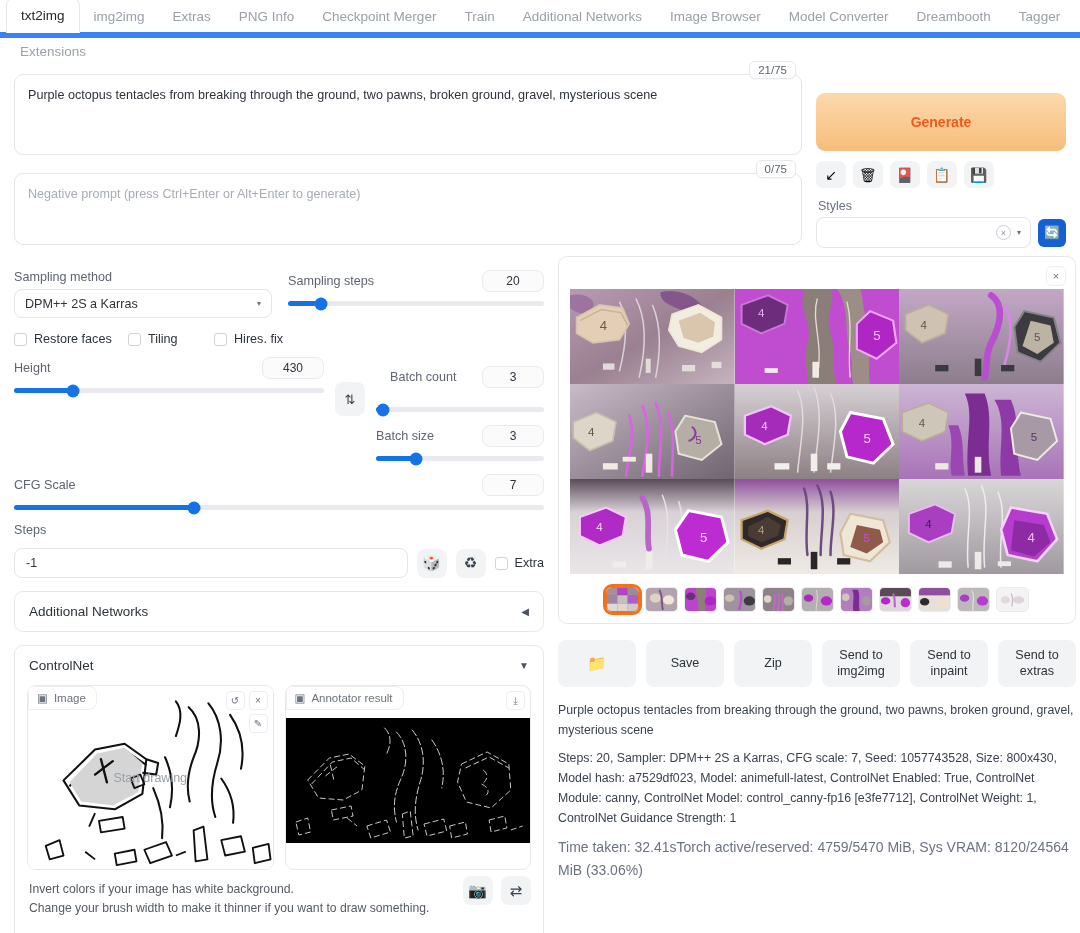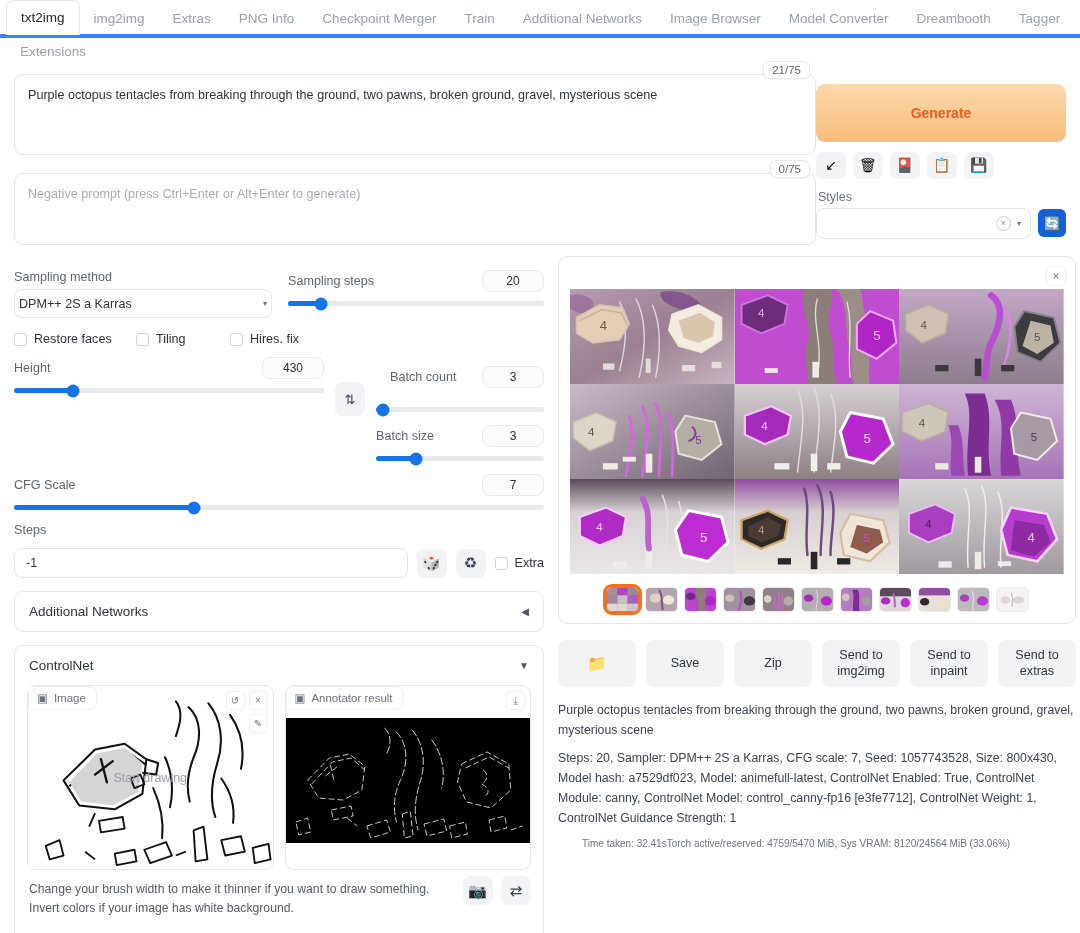--- a/index.html
+++ b/index.html
@@ -9,42 +9,42 @@
     font-family:"Liberation Sans", sans-serif;
     font-size:13px; color:#374151;
     overflow:hidden;
   }
   #app { width:1080px; height:933px; position:relative; background:#fff; }
 
   
   .tabbar {
     display:flex; align-items:flex-end; gap:0;
     padding:0 6px; height:38px;
-    border-bottom:4px solid #3b82f6;
+    border-bottom:6px solid #3b82f6;
   }
   .tab {
     padding:9px 14px 9px; font-size:13.5px; color:#9aa1ab;
     border-radius:7px 7px 0 0; white-space:nowrap; cursor:pointer;
     position:relative; top:1px;
   }
   .tab.active {
     color:#24292f; background:#fff;
     border:1px solid #e6e8eb; border-bottom:1px solid #fff;
     font-weight:400;
   }
   .tabbar2 { display:flex; padding:0 6px; height:26px; align-items:center; }
   .tabbar2 .tab { font-size:13.5px; padding:3px 14px; top:0; }
 
   
   .body-wrap { display:flex; padding:8px 14px 0 14px; gap:14px; }
   .col-left { width:530px; flex:0 0 530px; }
   .col-right { width:518px; flex:0 0 518px; }
 
   
-  .prompt-row { display:flex; align-items:center; }
+  .prompt-row { display:flex; gap:14px; align-items:flex-end; }
   .prompt-col { flex:1 1 auto; width:792px; position:relative; }
   .gen-col { width:250px; flex:0 0 250px; }
 
   .token-counter {
     position:absolute; right:6px; top:-13px;
     background:#fff; border:1px solid #e6e8eb; border-radius:6px;
     font-size:11.5px; color:#5b6470; padding:2px 8px; z-index:3;
     box-shadow:0 1px 2px rgba(0,0,0,.04);
   }
   .ta {
@@ -87,37 +87,37 @@
     display:flex;align-items:center;justify-content:center;font-size:13px;cursor:pointer;border:none;
   }
 
   
   .settings { margin-top:14px; }
   .srow { display:flex; gap:16px; align-items:flex-start; }
   .fld-lbl { font-size:12.6px; color:#5f6570; margin-bottom:5px; display:block; }
   .select {
     height:29px; border:1px solid #e3e5e8; border-radius:8px; background:#fff;
     display:flex; align-items:center; justify-content:space-between;
-    padding:0 4px; font-size:12.6px; color:#2d333b; cursor:pointer;
+    padding:0 10px; font-size:12.6px; color:#2d333b; cursor:pointer;
   }
   .caret { font-size:8px; color:#6b7280; }
   .numbox {
     border:1px solid #e8eaed; border-radius:8px; background:#fbfbfc;
     height:22px; min-width:62px; display:flex; align-items:center;
     justify-content:center; font-size:12px; color:#2d333b;
   }
   .slider { height:5px; border-radius:3px; background:#e8eaed; position:relative; margin-top:9px; }
   .slider .fill { position:absolute; left:0; top:0; bottom:0; border-radius:3px; background:#1673e6; }
   .slider .knob {
     position:absolute; top:50%; width:13px; height:13px; border-radius:50%;
     background:#1673e6; transform:translate(-50%,-50%);
   }
   .lblrow { display:flex; align-items:center; justify-content:space-between; }
 
-  .checks { display:flex; align-items:flex-end; gap:12px; margin:14px 0 10px; }
+  .checks { display:flex; align-items:flex-end; gap:4px; margin:14px 0 10px; }
   .chk { display:flex; align-items:center; gap:7px; font-size:12.6px; color:#2d333b; cursor:pointer; }
   .box {
     width:13px;height:13px;border:1px solid #cfd4da;border-radius:3px;background:#fff;flex:0 0 13px;
   }
   .box.on { background:#1560d4; border-color:#1560d4; position:relative; }
   .box.on::after {
     content:"✓"; position:absolute; inset:0; color:#fff; font-size:10px;
     display:flex; align-items:center; justify-content:center; line-height:1;
   }
 
@@ -207,21 +207,21 @@
 
   .actions { display:flex; gap:10px; margin-top:16px; }
   .act {
     flex:1 1 0; height:47px; border-radius:8px; background:#f2f3f5;
     display:flex; align-items:center; justify-content:center; text-align:center;
     font-size:12.6px; color:#2d333b; cursor:pointer; line-height:1.25; padding:0 4px;
   }
 
   .info { margin-top:14px; font-size:12.3px; color:#3b4250; line-height:1.62; }
   .info p { margin-bottom:8px; }
-  .info .small { font-size:10px; color:#6b7280;margin-left:24px; }
+  .info .small { font-size:14px; color:#6b7280; }
 </style>
 </head>
 <body>
 
 <div id="app">
 
   <div class="tabbar">
     <div class="tab active">txt2img</div>
     <div class="tab">img2img</div>
     <div class="tab">Extras</div>
@@ -483,22 +483,22 @@
                 <span>Annotator result</span>
               </div>
               <div class="pane-tools">
                 <div class="pane-tool">⤓</div>
               </div>
             </div>
           </div>
 
           <div class="cn-note-row">
             <div class="cn-note">
+              <div>Invert colors if your image has white background.</div>
               <div>Change your brush width to make it thinner if you want to draw something.</div>
-              <div>Invert colors if your image has white background.</div>
             </div>
             <div class="cn-note-btns">
               <div class="sq-btn">📷</div>
               <div class="sq-btn">⇄</div>
             </div>
           </div>
 
           <div class="cn-checks">
             <label class="chk" style="width:165px;">
               <span class="box on"></span>

